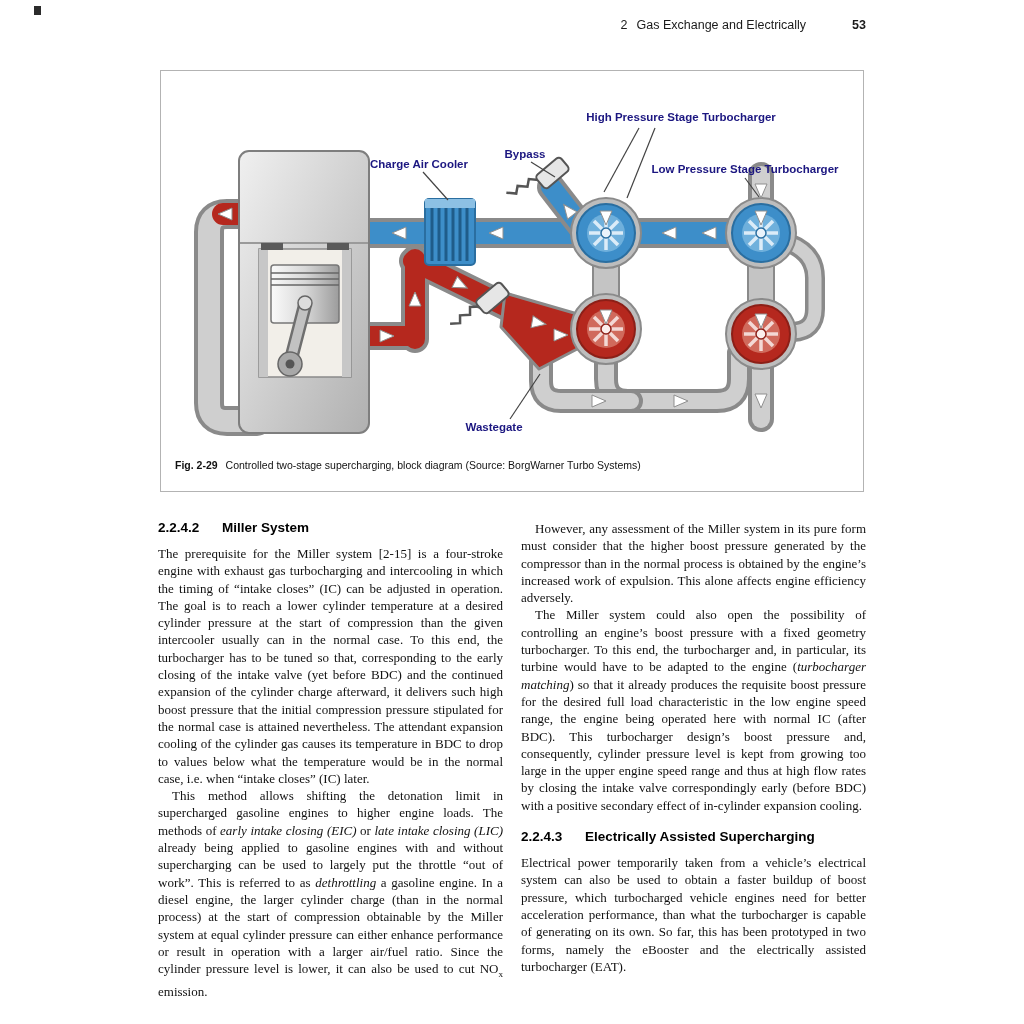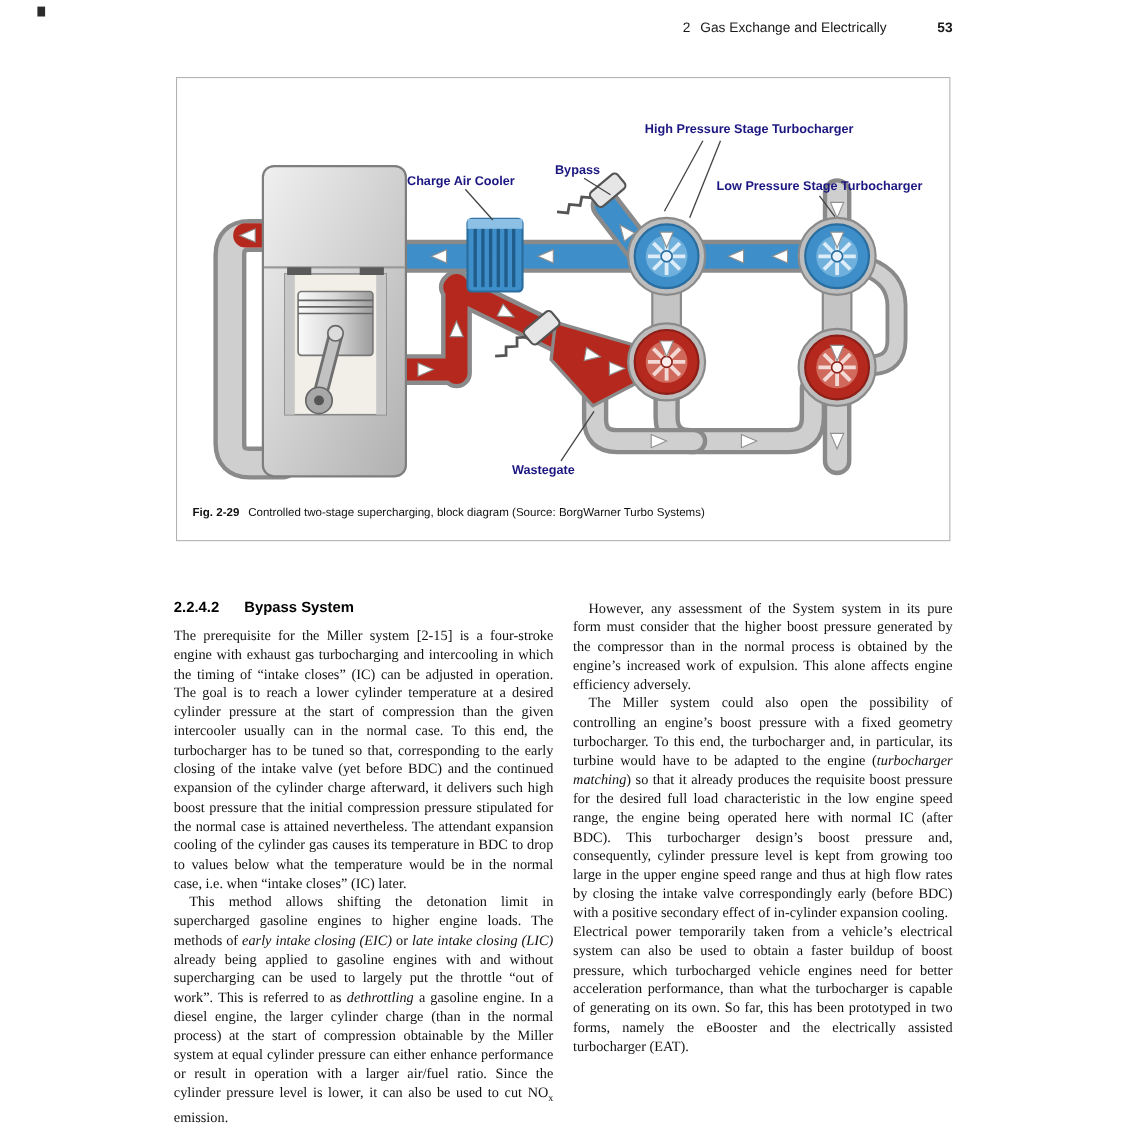--- a/index.html
+++ b/index.html
@@ -7,21 +7,21 @@
         font-family:"Liberation Serif",serif;color:#111;}
   .artifact{position:absolute;left:34px;top:6px;width:7px;height:9px;background:#2b2b2b;}
   .running{position:absolute;top:18px;right:158px;display:flex;align-items:baseline;
            font-family:"Liberation Sans",sans-serif;font-size:12.5px;color:#1a1a1a;}
   .running .chap{margin-right:9px;}
   .running .pageno{margin-left:46px;font-weight:bold;}
   .figbox{position:absolute;left:160px;top:70px;width:704px;height:422px;margin:0;
           border:1px solid #b3b3b3;background:#fff;box-sizing:border-box;overflow:hidden;}
   .cap{margin:4px 0 0 14px;font-family:"Liberation Sans",sans-serif;font-size:10.5px;color:#111;}
   .cap b{margin-right:8px;}
-  .cols{position:absolute;left:158px;top:544px;width:708px;display:grid;
+  .cols{position:absolute;left:158px;top:520px;width:708px;display:grid;
         grid-template-columns:345px 345px;column-gap:18px;}
   .col{min-width:0;}
   .p{margin:0;font-size:13px;line-height:17.3px;text-align:justify;hyphens:auto;-webkit-hyphens:auto;}
   .p.indent{text-indent:14px;}
   .p .i{font-style:italic;}
   sub{font-size:70%;}
   .h{display:flex;margin:0 0 10px 0;font-family:"Liberation Sans",sans-serif;
      font-size:13.5px;font-weight:bold;color:#000;}
   .h.later{margin-top:15px;}
   .h .hnum{display:inline-block;width:64px;flex:0 0 64px;}
@@ -222,26 +222,30 @@
 
     <figcaption class="cap">
       <b>Fig. 2-29</b><span>Controlled two-stage supercharging, block diagram (Source: BorgWarner Turbo Systems)</span>
     </figcaption>
   </figure>
 
   <main class="cols">
     <section class="col">
       <h2 class="h">
         <span class="hnum">2.2.4.2</span>
-        <span>Bypass System</span>
+        <span>Miller System</span>
       </h2>
       <p class="p"><span>The prerequisite for the Miller system [2-15] is a four-stroke engine with exhaust gas turbocharging and intercooling in which the timing of “intake closes” (IC) can be adjusted in operation. The goal is to reach a lower cylinder temperature at a desired cylinder pressure at the start of compression than the given intercooler usually can in the normal case. To this end, the turbocharger has to be tuned so that, corresponding to the early closing of the intake valve (yet before BDC) and the continued expansion of the cylinder charge afterward, it delivers such high boost pressure that the initial compression pressure stipulated for the normal case is attained nevertheless. The attendant expansion cooling of the cylinder gas causes its temperature in BDC to drop to values below what the temperature would be in the normal case, i.e. when “intake closes” (IC) later.</span></p>
       <p class="p indent"><span>This method allows shifting the detonation limit in supercharged gasoline engines to higher engine loads. The methods of </span><span class="i">early intake closing (EIC)</span><span> or </span><span class="i">late intake closing (LIC)</span><span> already being applied to gasoline engines with and without supercharging can be used to largely put the throttle “out of work”. This is referred to as </span><span class="i">dethrottling</span><span> a gasoline engine. In a diesel engine, the larger cylinder charge (than in the normal process) at the start of compression obtainable by the Miller system at equal cylinder pressure can either enhance performance or result in operation with a larger air/fuel ratio. Since the cylinder pressure level is lower, it can also be used to cut NO</span><sub>x</sub><span> emission.</span></p>
     </section>
 
     <section class="col">
-      <p class="p indent"><span>However, any assessment of the System system in its pure form must consider that the higher boost pressure generated by the compressor than in the normal process is obtained by the engine’s increased work of expulsion. This alone affects engine efficiency adversely.</span></p>
+      <p class="p indent"><span>However, any assessment of the Miller system in its pure form must consider that the higher boost pressure generated by the compressor than in the normal process is obtained by the engine’s increased work of expulsion. This alone affects engine efficiency adversely.</span></p>
       <p class="p indent"><span>The Miller system could also open the possibility of controlling an engine’s boost pressure with a fixed geometry turbocharger. To this end, the turbocharger and, in particular, its turbine would have to be adapted to the engine (</span><span class="i">turbocharger matching</span><span>) so that it already produces the requisite boost pressure for the desired full load characteristic in the low engine speed range, the engine being operated here with normal IC (after BDC). This turbocharger design’s boost pressure and, consequently, cylinder pressure level is kept from growing too large in the upper engine speed range and thus at high flow rates by closing the intake valve correspondingly early (before BDC) with a positive secondary effect of in-cylinder expansion cooling.</span></p>
+      <h2 class="h later">
+        <span class="hnum">2.2.4.3</span>
+        <span>Electrically Assisted Supercharging</span>
+      </h2>
       <p class="p"><span>Electrical power temporarily taken from a vehicle’s electrical system can also be used to obtain a faster buildup of boost pressure, which turbocharged vehicle engines need for better acceleration performance, than what the turbocharger is capable of generating on its own. So far, this has been prototyped in two forms, namely the eBooster and the electrically assisted turbocharger (EAT).</span></p>
     </section>
   </main>
 
 </div>
 
 </body></html>

